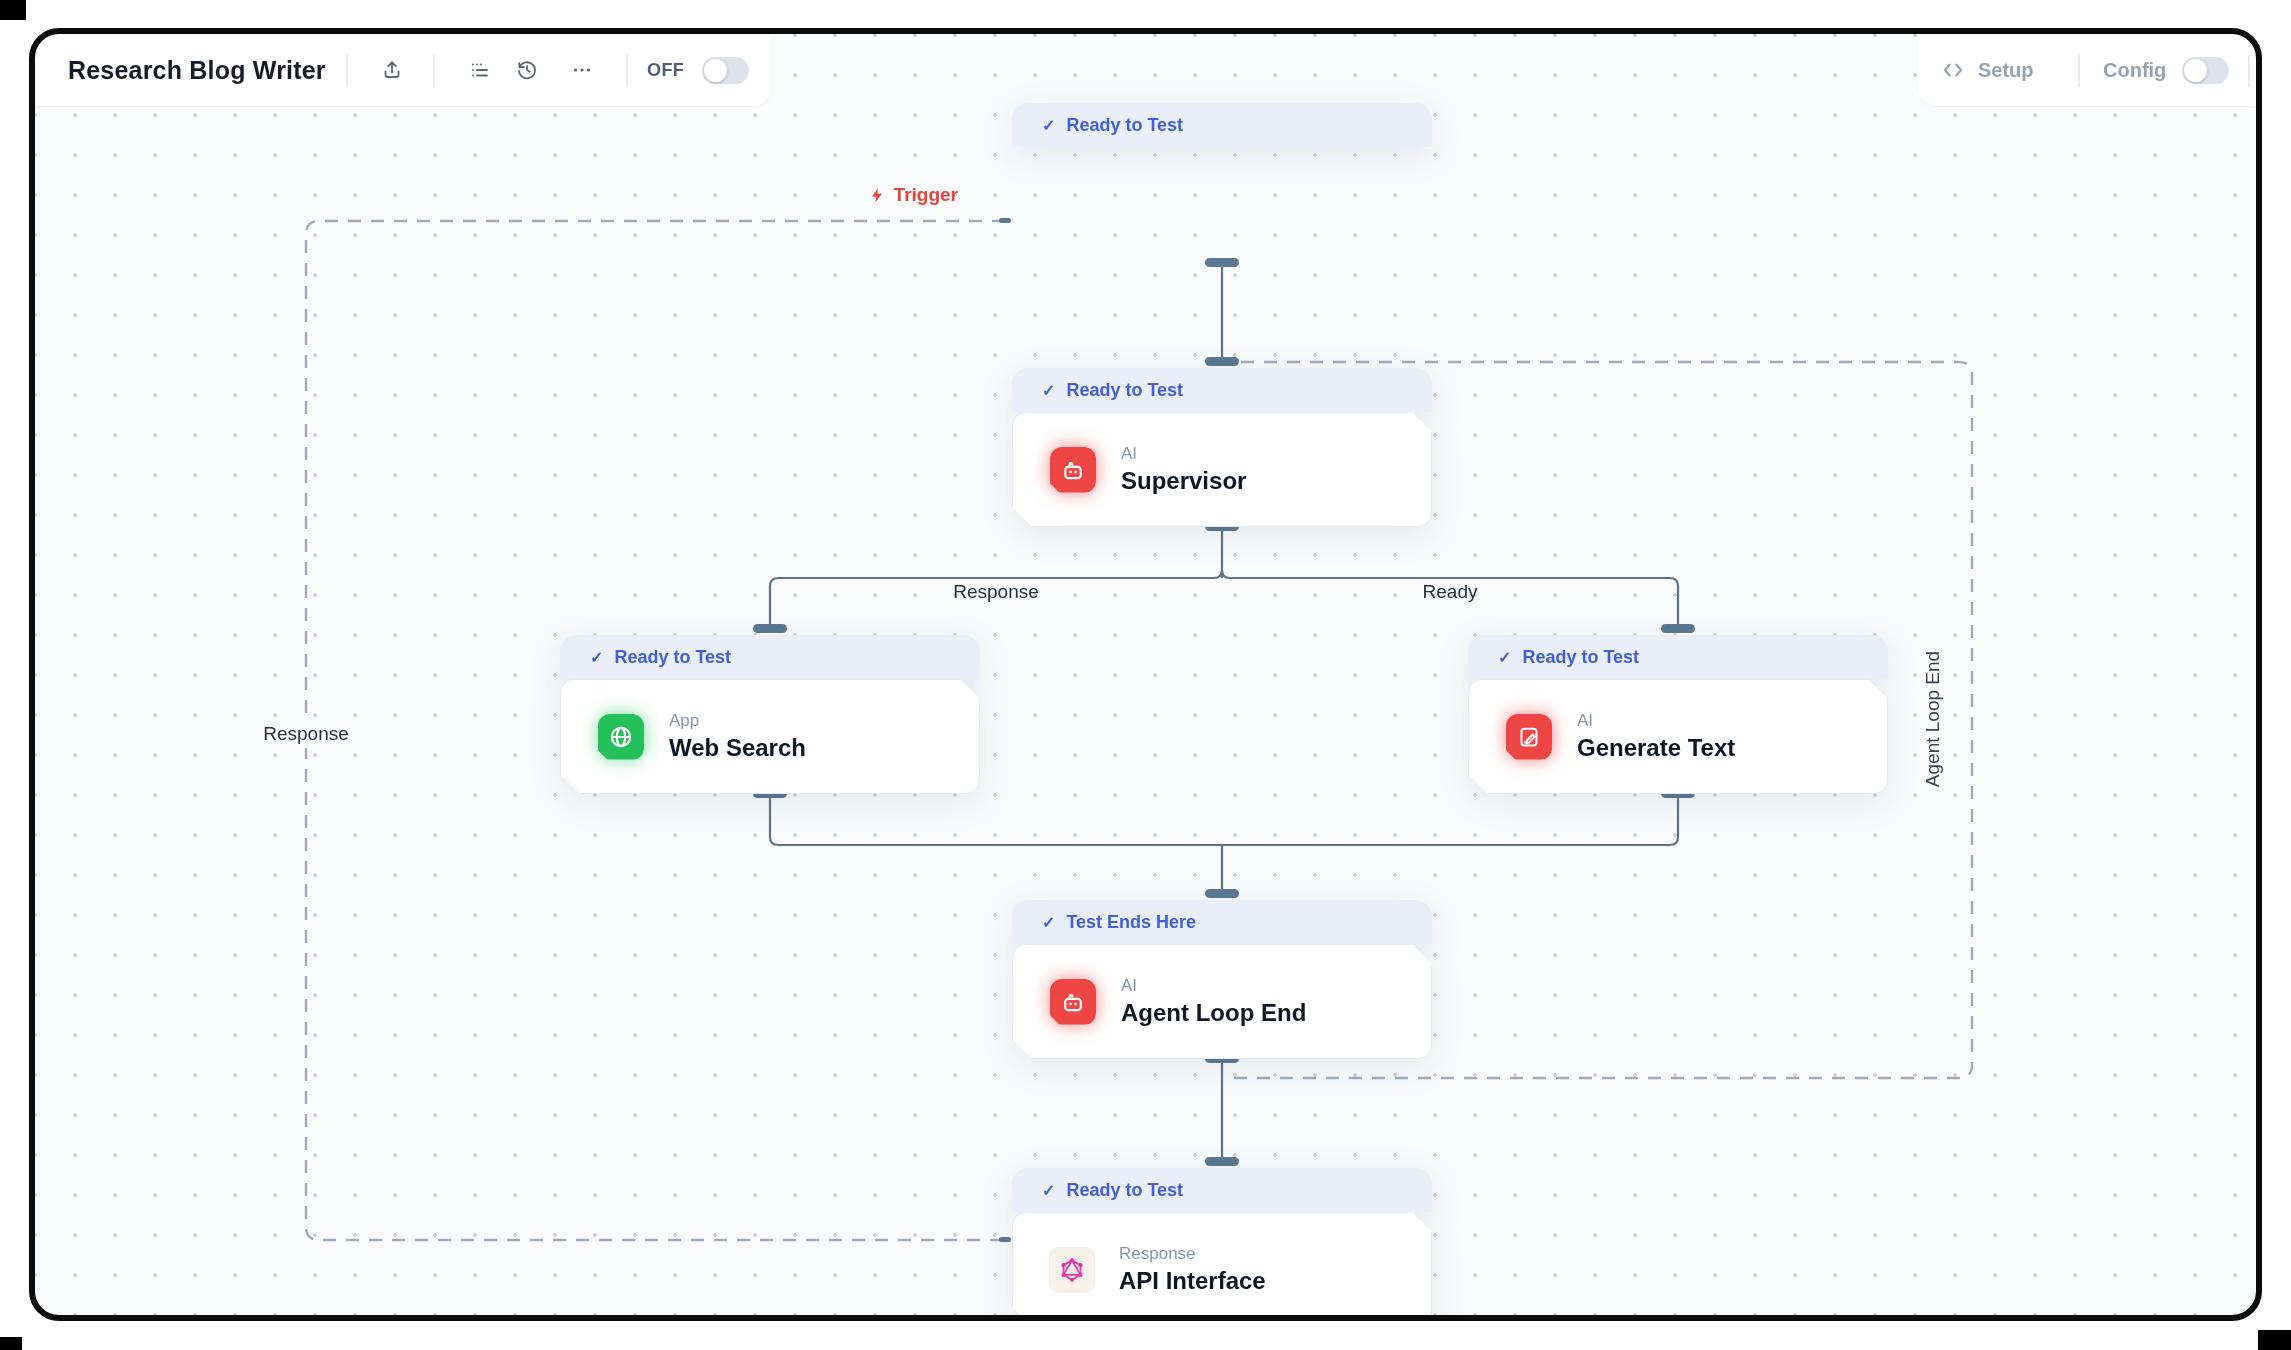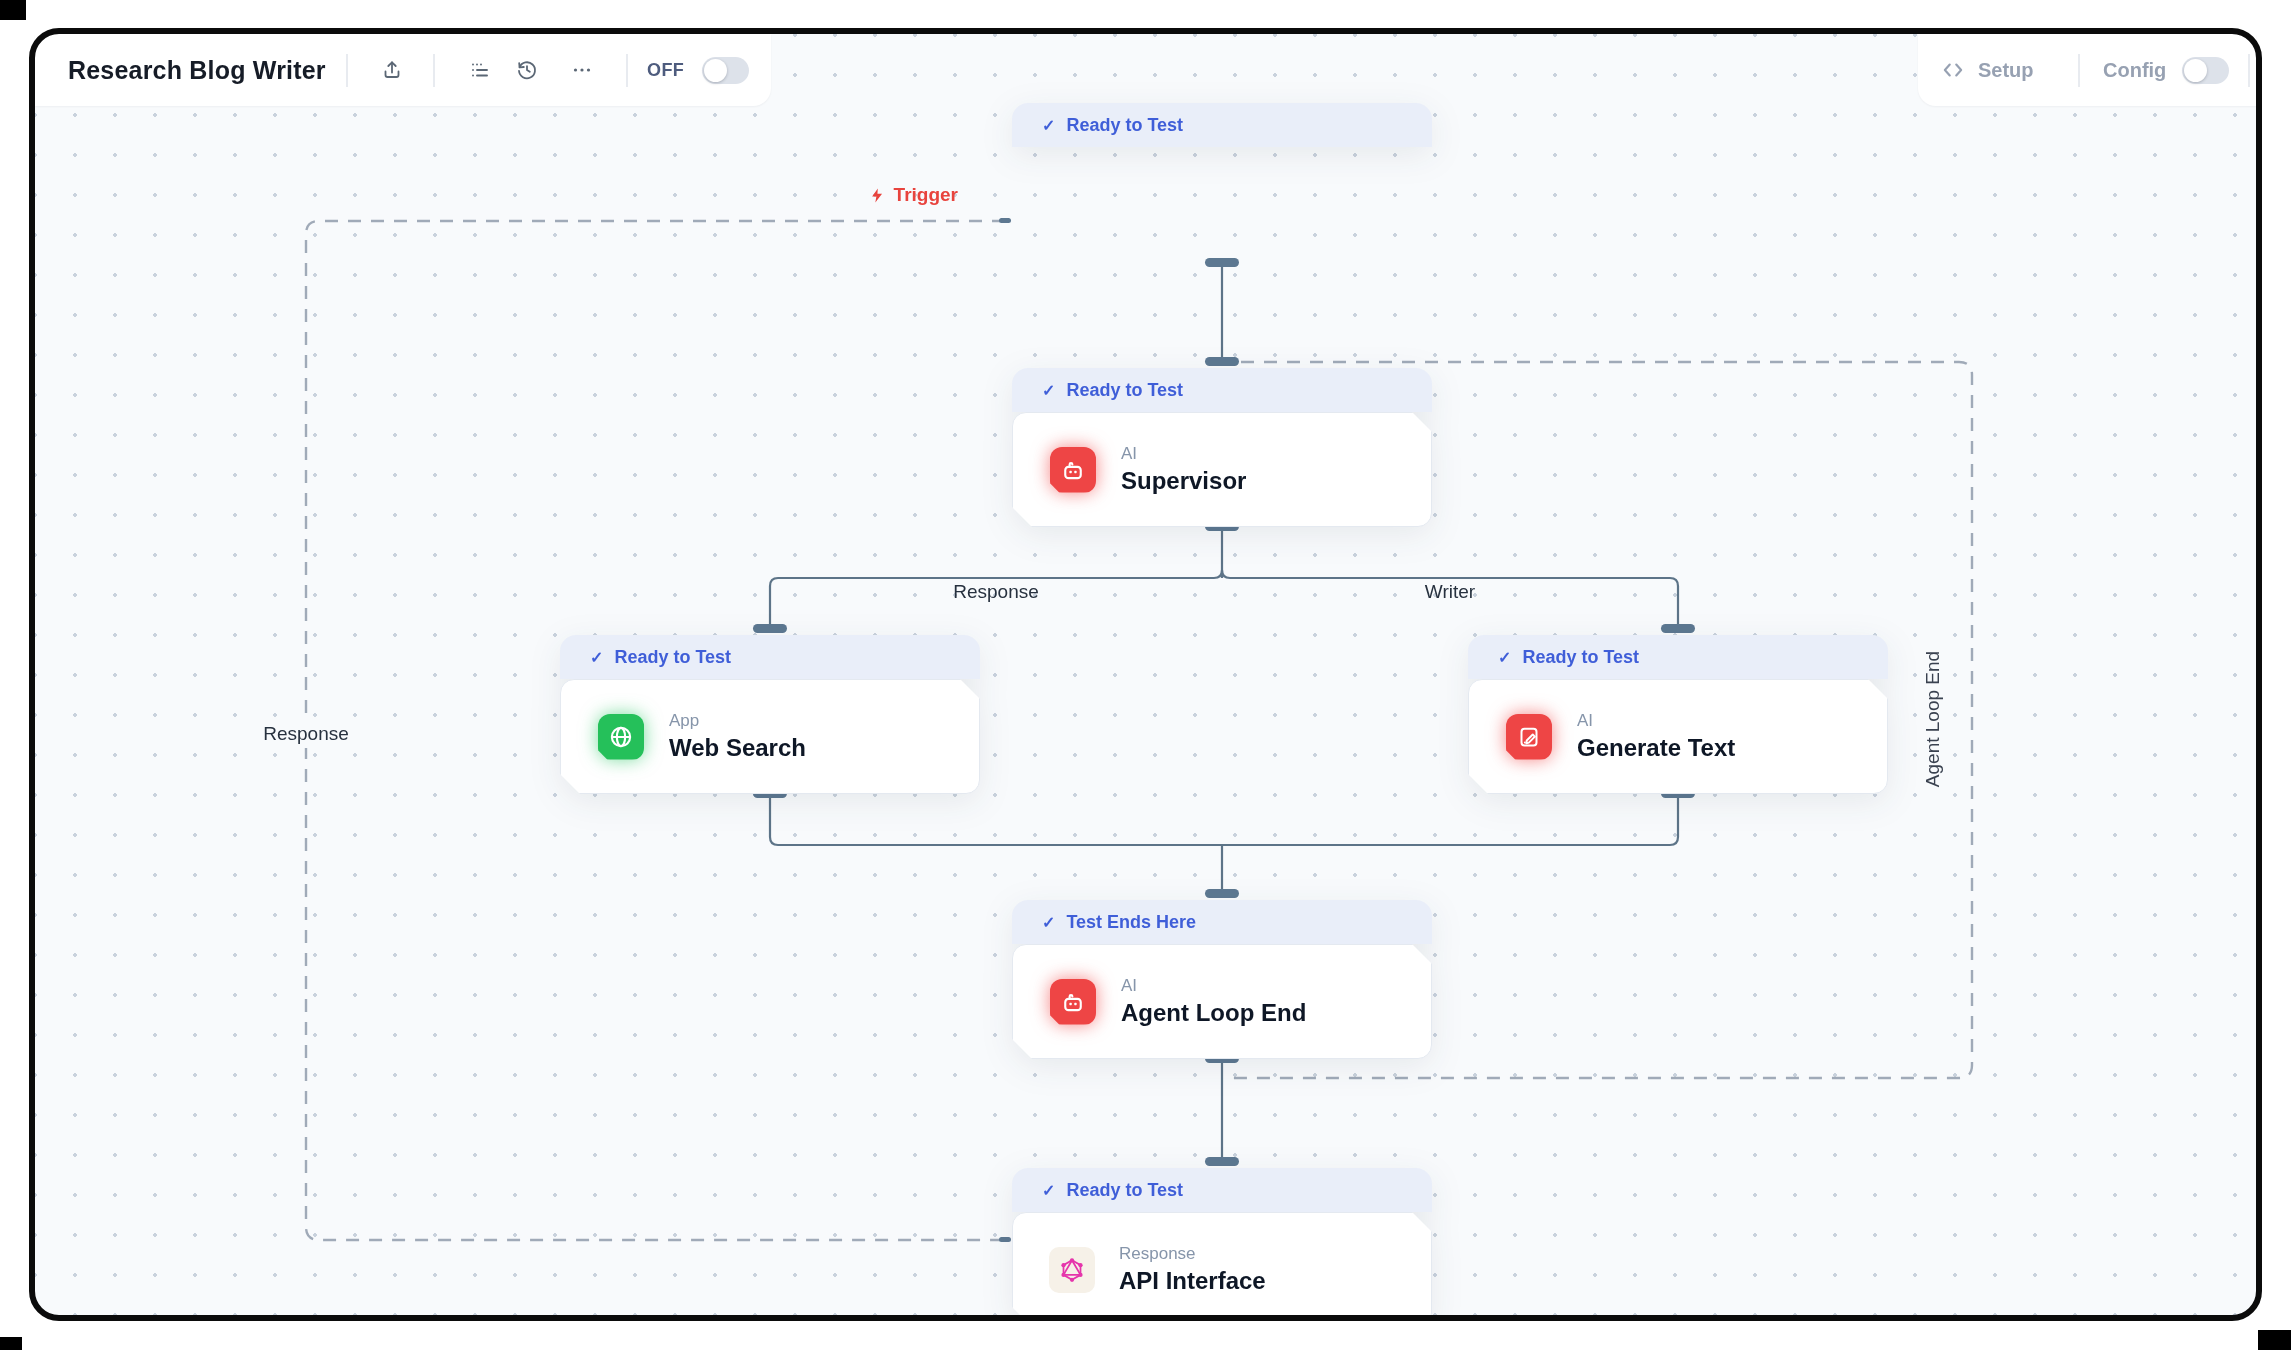--- a/index.html
+++ b/index.html
@@ -110,21 +110,21 @@
         </g>
       </svg>
 
       <div class="clabel trigger" style="left:958px; top:195px; transform:translate(-100%,-50%);">
         <svg width="17" height="19" viewBox="0 0 24 24">
           <path d="M13 2 L5 13.5 H11 L9.5 22 L19 9.5 H12.5 Z" fill="#e8433d"></path>
         </svg>
         <span>Trigger</span>
       </div>
       <div class="clabel lab-center" style="left:996px; top:592px;">Response</div>
-      <div class="clabel lab-center" style="left:1450px; top:592px;">Writer</div>
+      <div class="clabel lab-center" style="left:1450px; top:592px;">Ready</div>
       <div class="clabel lab-center resp-bg" style="left:306px; top:734px;">Response</div>
       <div class="clabel rot" style="left:1933px; top:719px;">Agent Loop End</div>
 
       <div class="node selected" style="left:1012px; top:103px;">
         <div class="node-badge">
           <span class="badge-check">✓</span>
           <span>Ready to Test</span>
         </div>
       </div>
 

